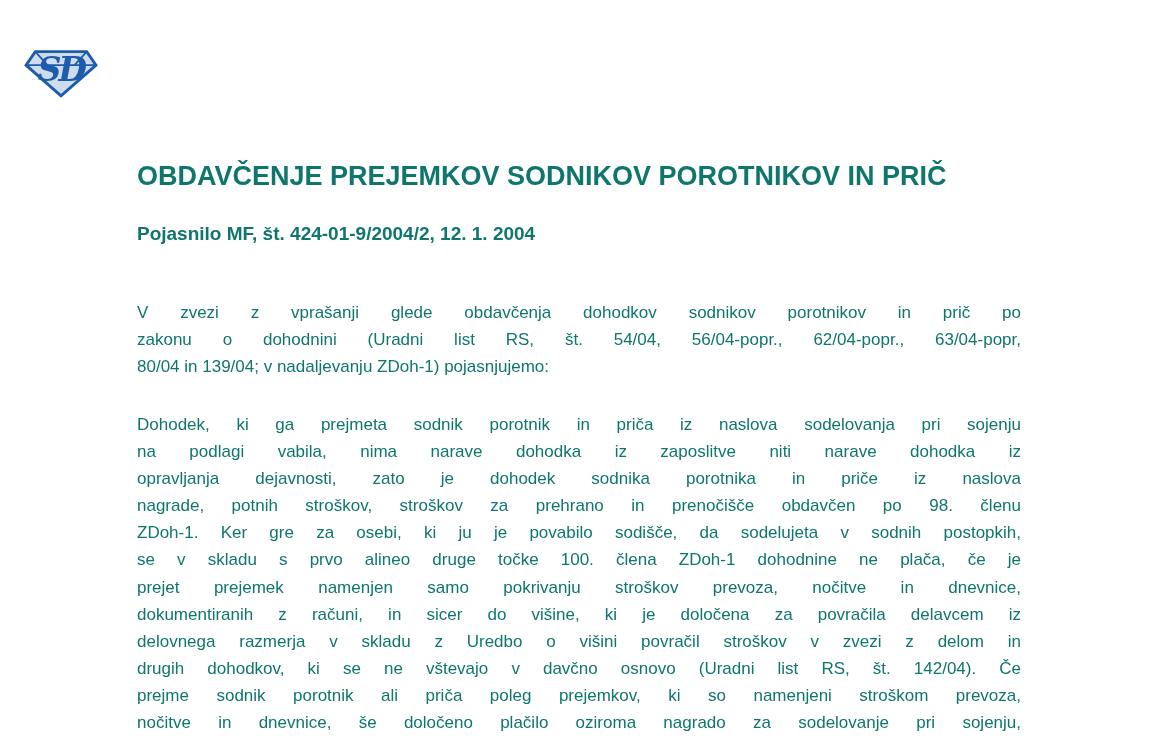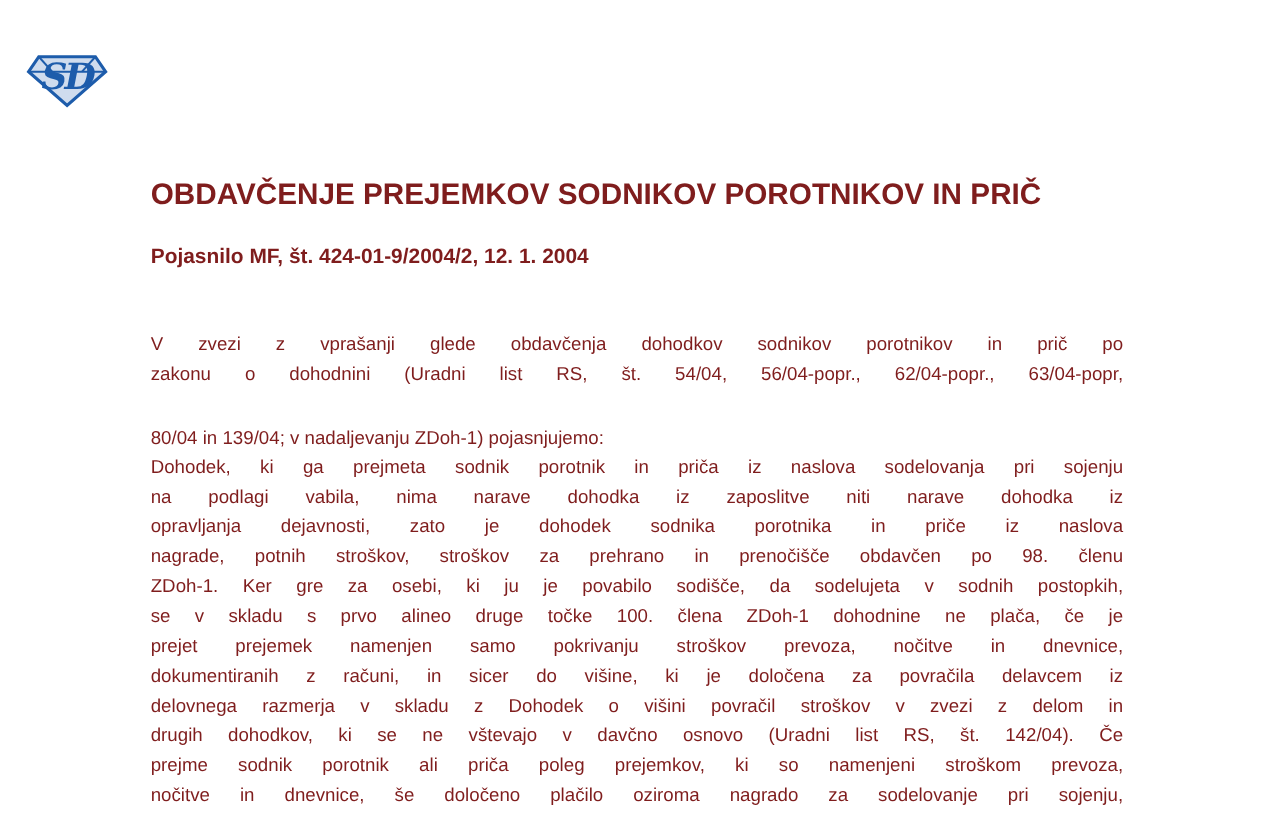--- a/index.html
+++ b/index.html
@@ -4,21 +4,21 @@
 <style>
   * { margin: 0; padding: 0; box-sizing: border-box; }
   html, body { background: #ffffff; }
   .page {
     position: relative;
     width: 1157px;
     height: 743px;
     background: #ffffff;
     overflow: hidden;
     font-family: "Liberation Sans", sans-serif;
-    color: #7f1d1d;
+    color: #0f766e;
   }
   .logo {
     position: absolute;
     left: 23px;
     top: 48px;
     width: 76px;
     height: 50px;
   }
   .logo svg { overflow: visible; display: block; }
   .doc-title {
@@ -49,21 +49,21 @@
     font-size: 17px;
     line-height: 27.1px;
   }
   .para-1 { top: 299px; }
   .para-2 { top: 411px; }
   .line {
     text-align: justify;
     text-align-last: justify;
     white-space: normal;
   }
-  .line.no-stretch { text-align-last: left; margin-top: 32px; }
+  .line.no-stretch { text-align-last: left; }
 </style>
 </head>
 <body>
 
 <div class="page">
 
   <div class="logo">
     <svg width="76" height="50" viewBox="0 0 104 70" xmlns="http://www.w3.org/2000/svg">
       <polygon points="16,5 88,5 101,24 52,67 3,24" fill="#cfdcee" stroke="#1d5cab" stroke-width="4" stroke-linejoin="miter"></polygon>
       <line x1="3" y1="24" x2="101" y2="24" stroke="#1d5cab" stroke-width="2.5"></line>
@@ -85,20 +85,20 @@
 
   <div class="para para-2">
       <div class="line">Dohodek, ki ga prejmeta sodnik porotnik in priča iz naslova sodelovanja pri sojenju</div>
       <div class="line">na podlagi vabila, nima narave dohodka iz zaposlitve niti narave dohodka iz</div>
       <div class="line">opravljanja dejavnosti, zato je dohodek sodnika porotnika in priče iz naslova</div>
       <div class="line">nagrade, potnih stroškov, stroškov za prehrano in prenočišče obdavčen po 98. členu</div>
       <div class="line">ZDoh-1. Ker gre za osebi, ki ju je povabilo sodišče, da sodelujeta v sodnih postopkih,</div>
       <div class="line">se v skladu s prvo alineo druge točke 100. člena ZDoh-1 dohodnine ne plača, če je</div>
       <div class="line">prejet prejemek namenjen samo pokrivanju stroškov prevoza, nočitve in dnevnice,</div>
       <div class="line">dokumentiranih z računi, in sicer do višine, ki je določena za povračila delavcem iz</div>
-      <div class="line">delovnega razmerja v skladu z Dohodek o višini povračil stroškov v zvezi z delom in</div>
+      <div class="line">delovnega razmerja v skladu z Uredbo o višini povračil stroškov v zvezi z delom in</div>
       <div class="line">drugih dohodkov, ki se ne vštevajo v davčno osnovo (Uradni list RS, št. 142/04). Če</div>
       <div class="line">prejme sodnik porotnik ali priča poleg prejemkov, ki so namenjeni stroškom prevoza,</div>
       <div class="line">nočitve in dnevnice, še določeno plačilo oziroma nagrado za sodelovanje pri sojenju,</div>
       <div class="line">se od tega plačila oziroma nagrade ne plača dohodnina, če ta dohodek ob izplačilu</div>
     </div>
 
 </div>
 
 </body></html>

